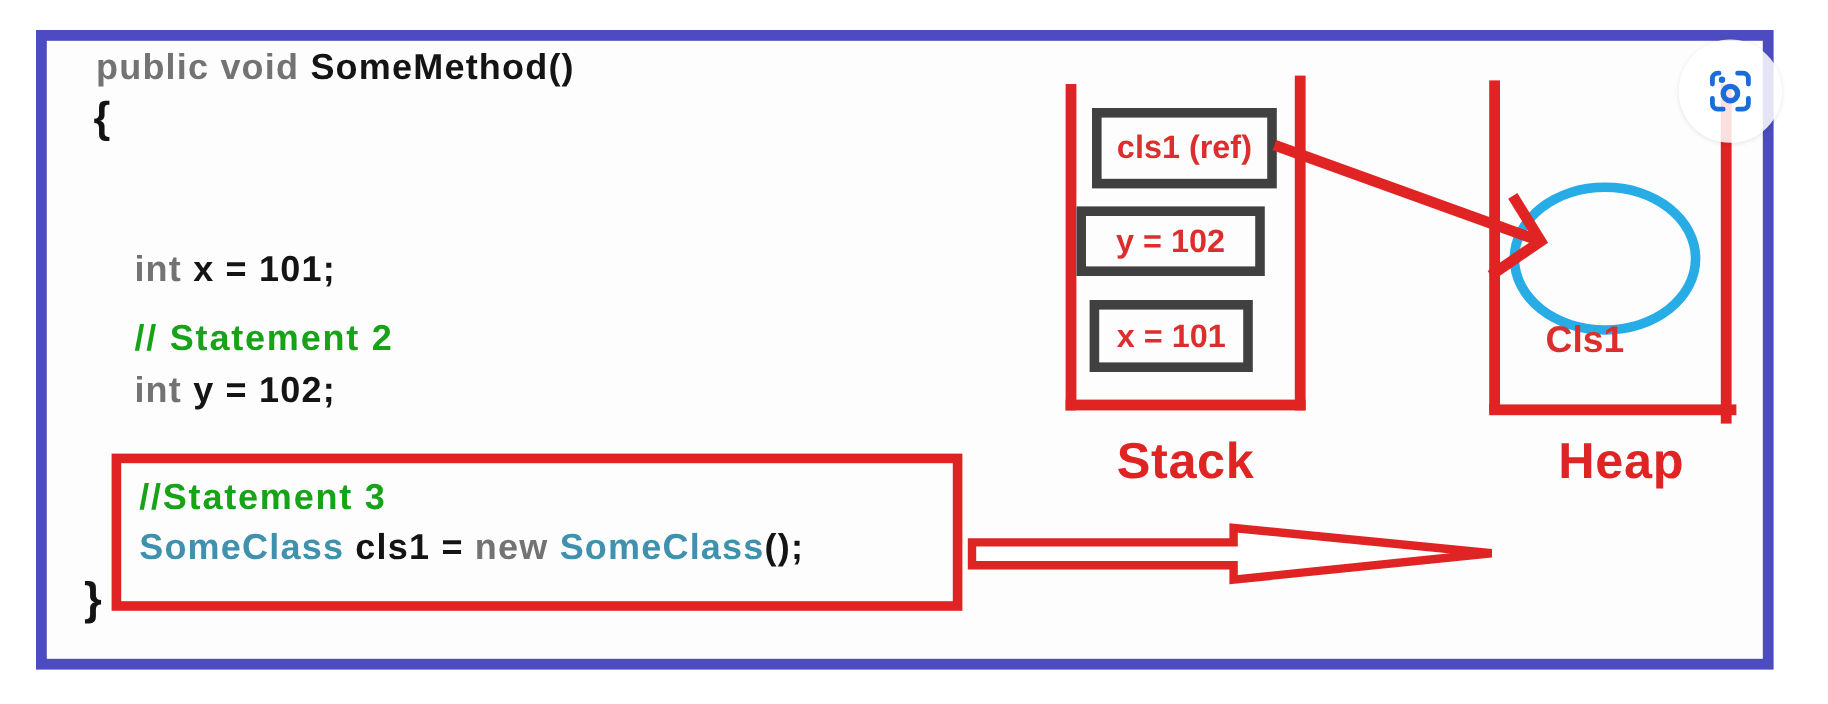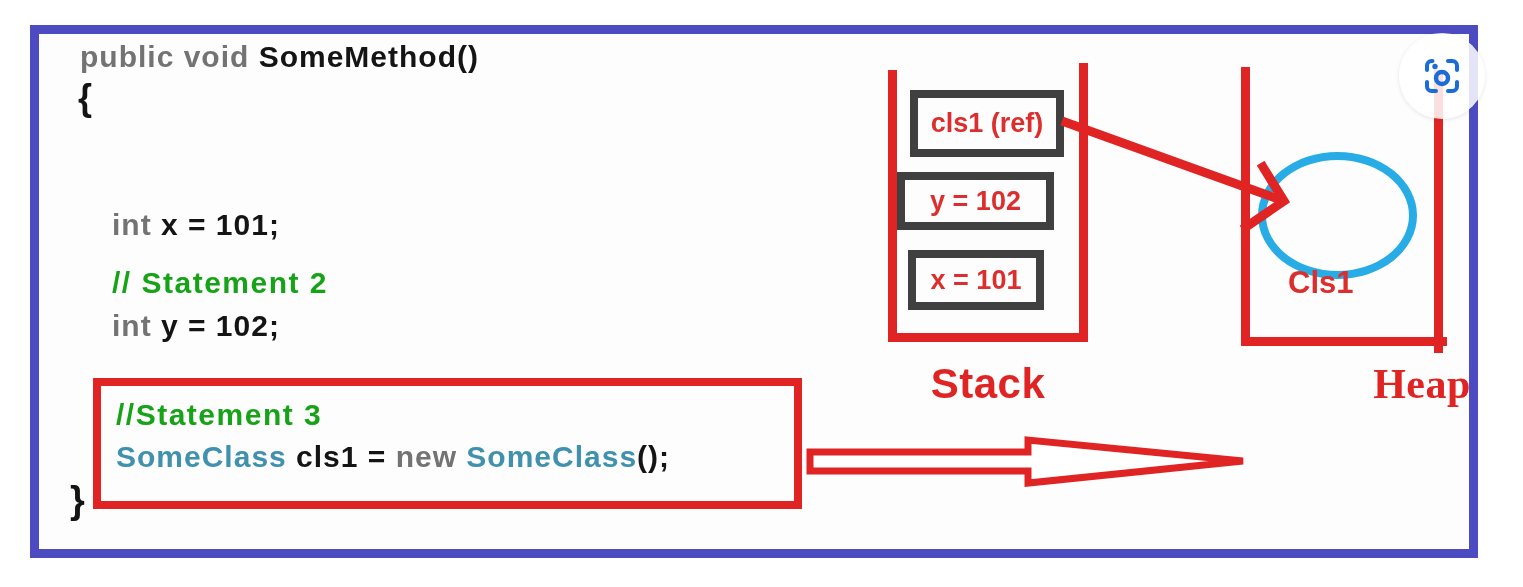--- a/index.html
+++ b/index.html
@@ -88,21 +88,21 @@
 
   <div class="wall" style="left:1241px;top:67px;width:9px;height:277px;"></div>
   <div class="wall" style="left:1434px;top:70px;width:9px;height:283px;"></div>
   <div class="wall" style="left:1241px;top:337px;width:206px;height:9px;"></div>
 
   <div class="heap-ellipse"></div>
   <div class="heap-obj-text">
     <div>Cls1</div>
   </div>
 
-  <div class="memlabel" style="left:1326px;top:360px;width:192px;font-family:Liberation Serif, serif;">Heap</div>
+  <div class="memlabel" style="left:1255px;top:360px;width:192px;">Heap</div>
 
   <svg class="arrow-layer" width="1523" height="587" viewBox="0 0 1523 587">
 
     <g>
       <line x1="1062" y1="121" x2="1281" y2="200" stroke="#e02424" stroke-width="9"></line>
       <polyline points="1263,167 1284,201 1246,227" fill="none" stroke="#e02424" stroke-width="9" stroke-linecap="square"></polyline>
     </g>
 
     <polygon points="810,452 1028,452 1028,440 1243,461 1028,483 1028,471 810,471" fill="#ffffff" stroke="#e02424" stroke-width="7"></polygon>
   </svg>

